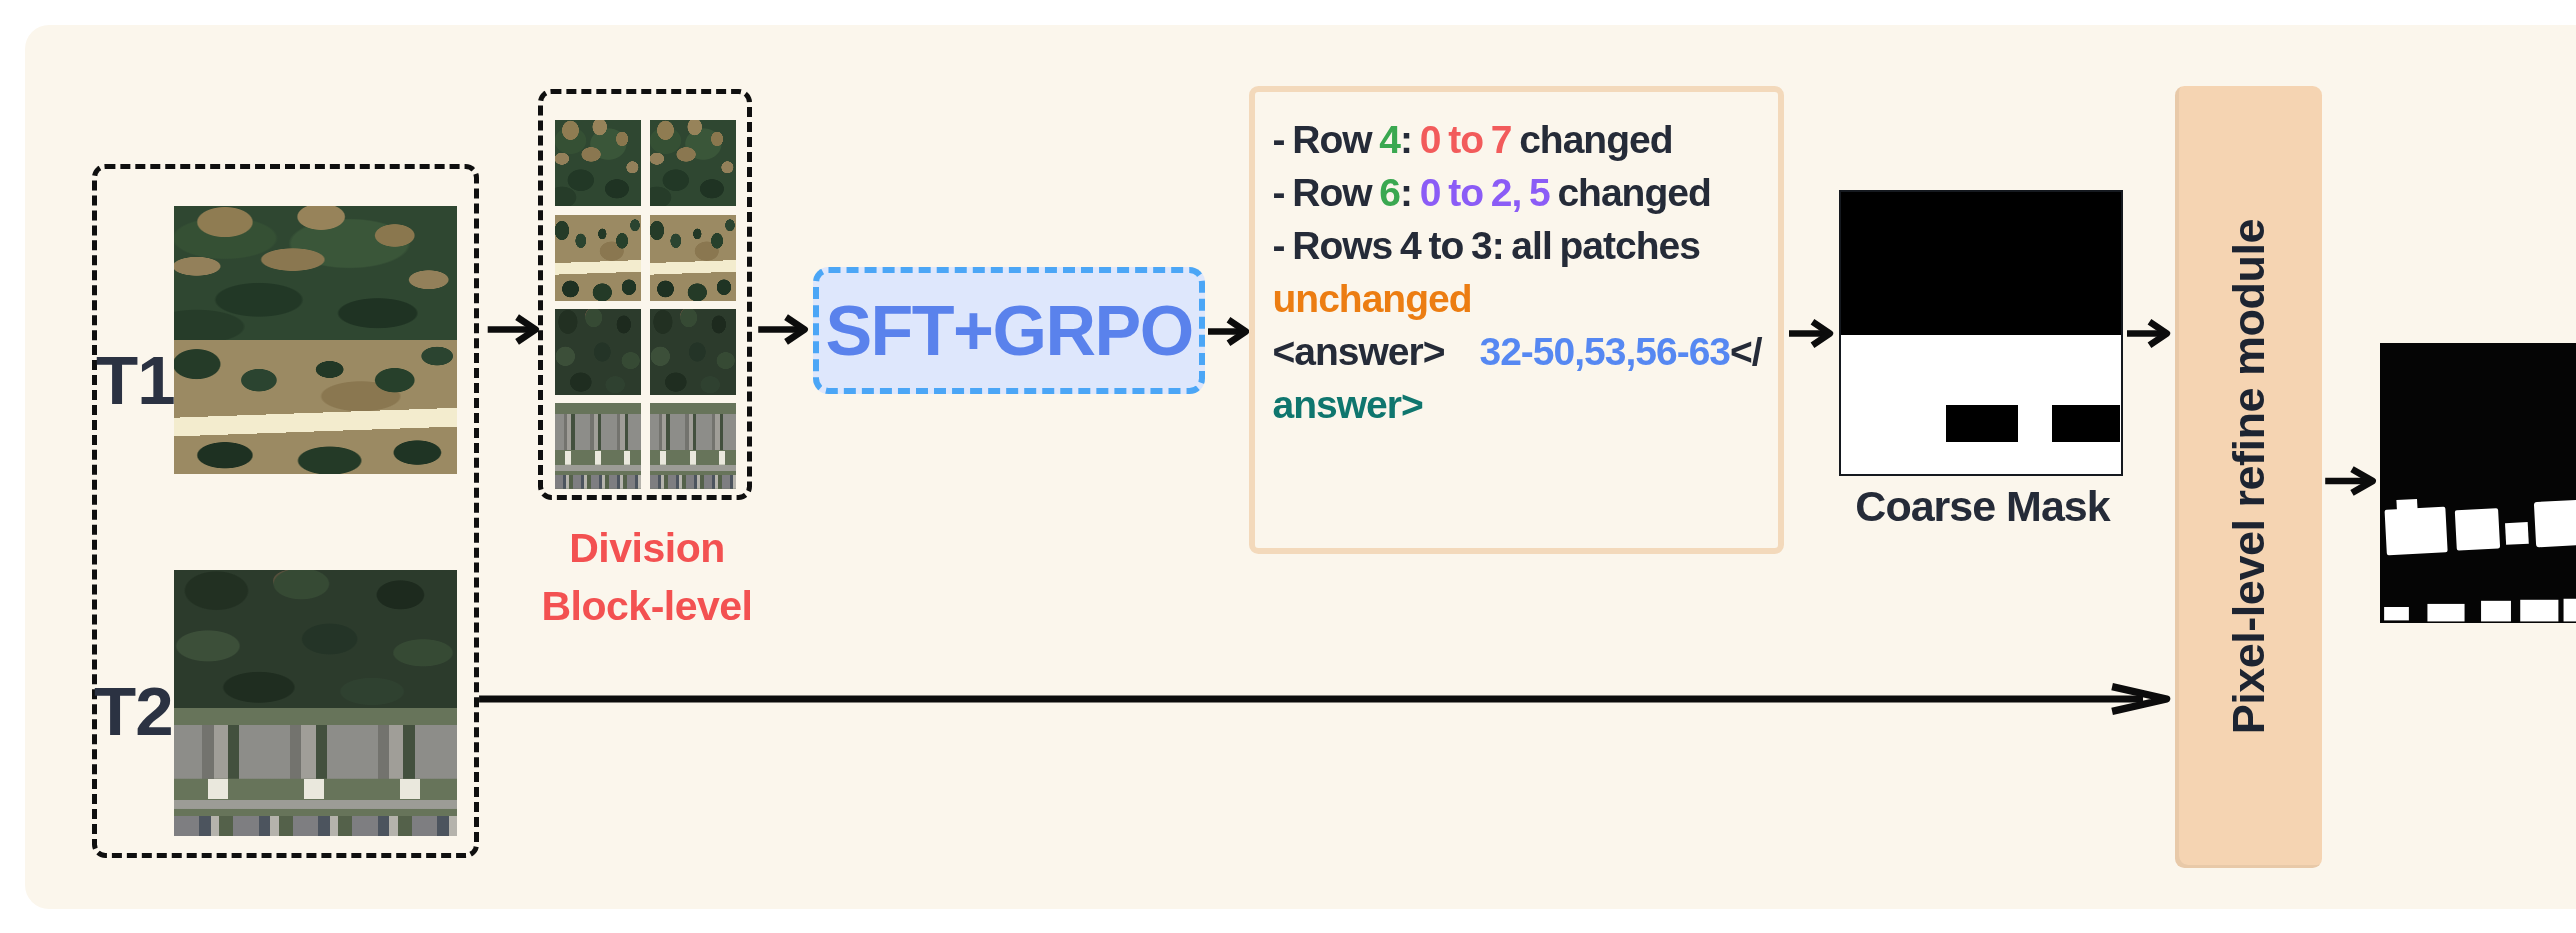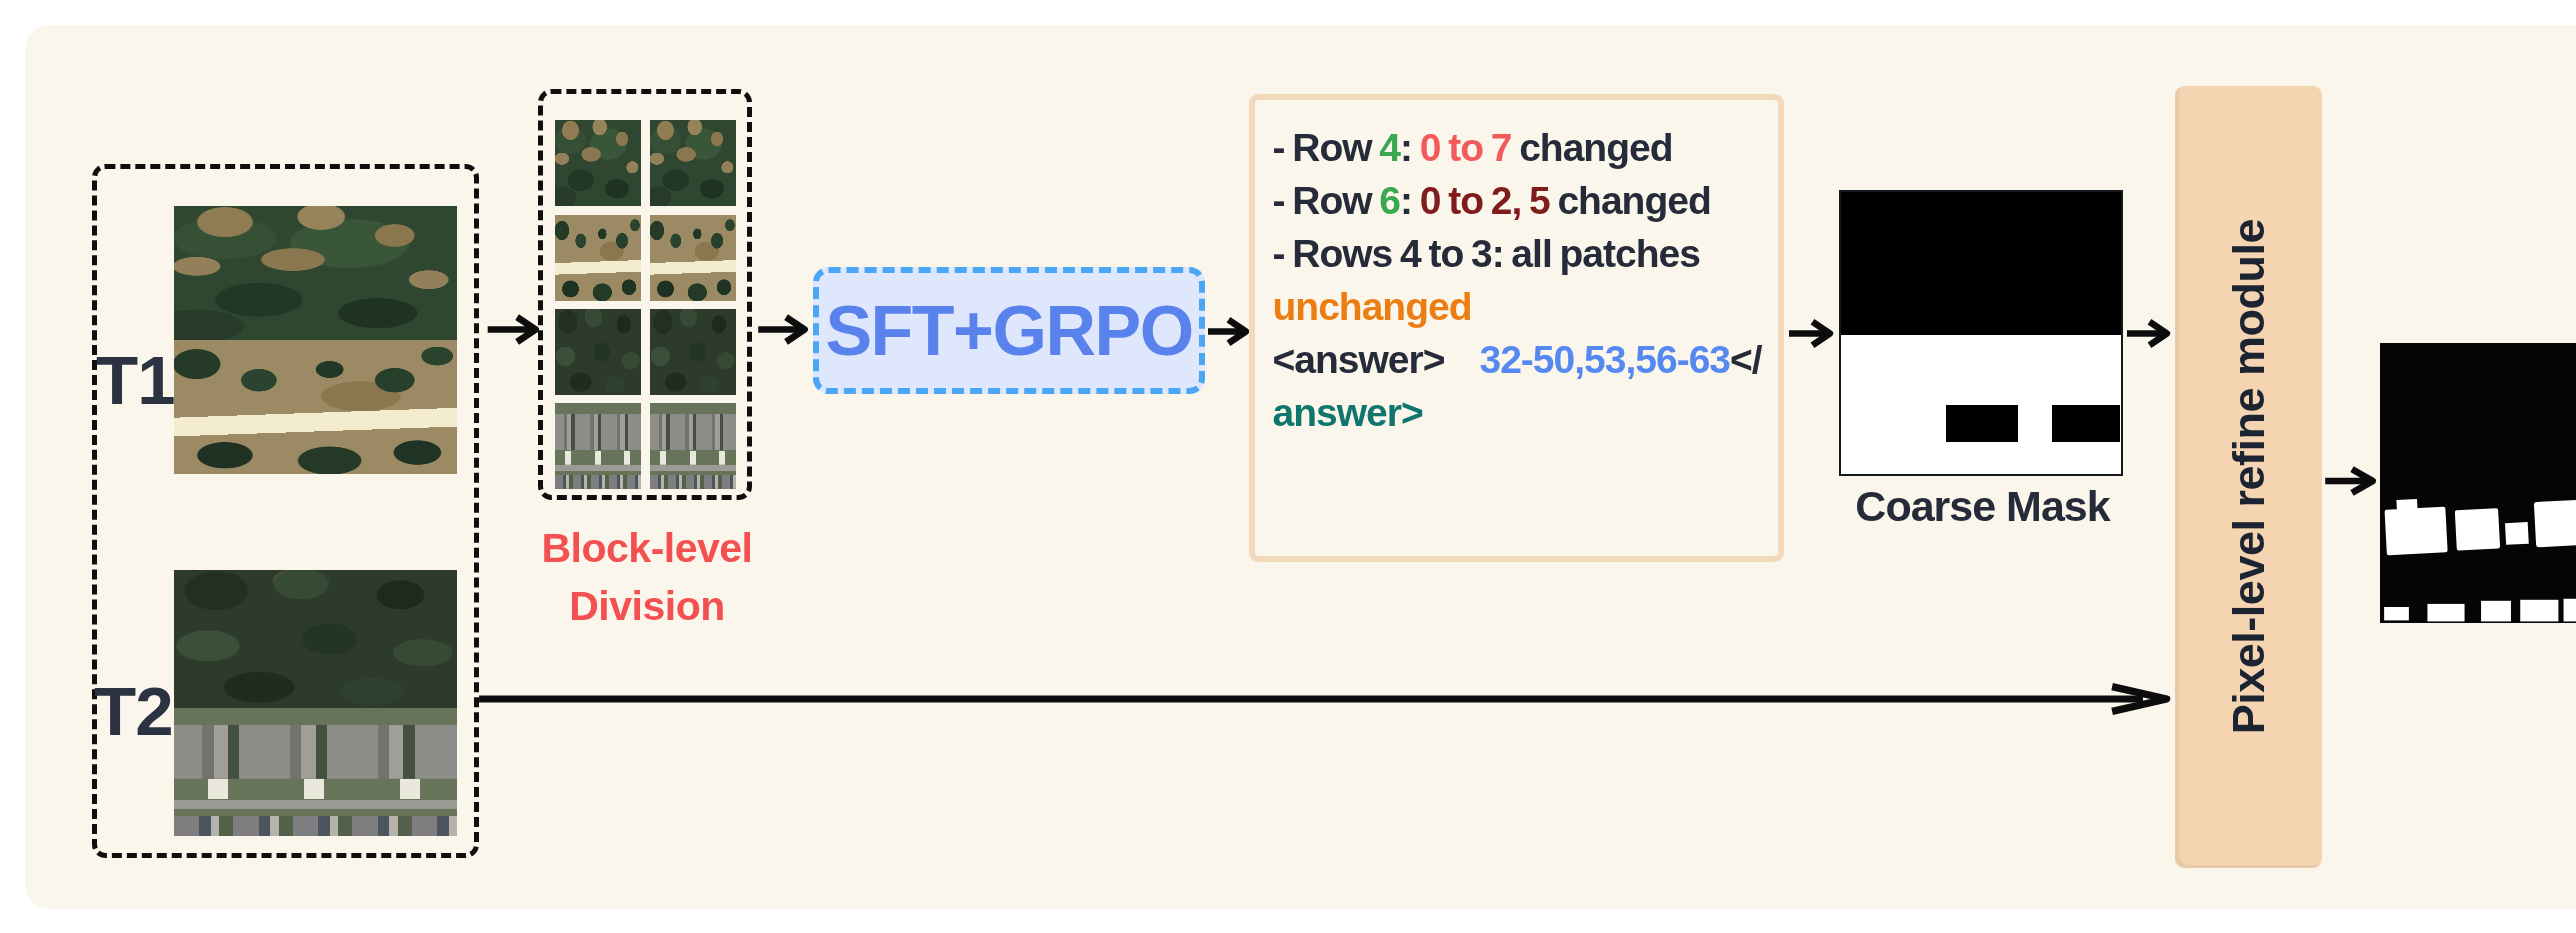--- a/index.html
+++ b/index.html
@@ -79,21 +79,21 @@
   #cmask-label{position:absolute;left:1823px;top:482px;width:319px;text-align:center;
                font-weight:bold;font-size:43px;color:#252b38;letter-spacing:-1px;}
 
   
   #modelbox{position:absolute;left:813px;top:267px;width:392px;height:127px;
             background:#dee7fc;border:6.7px dashed #4ba6f6;border-radius:15.5px;
             display:flex;align-items:center;justify-content:center;}
   #modelbox span{font-weight:bold;font-size:70px;color:#5a82ec;letter-spacing:-1.5px;}
 
   
-  #obox{position:absolute;left:1249px;top:94px;width:535px;height:468px;
+  #obox{position:absolute;left:1249px;top:86px;width:535px;height:468px;
         border:6.7px solid #f3d9bb;border-radius:9.3px;background:transparent;
         padding:20.6px 10.3px 0 17.5px;}
   .oline{white-space:pre;font-weight:bold;font-size:39px;line-height:53px;
          letter-spacing:-1px;word-spacing:-2.1px;}
 
   
   #cmask{position:absolute;left:1839px;top:190px;width:284px;height:286px;
          background:#ffffff;border:2.6px solid #15191f;}
   #cmask .cm-top{position:absolute;left:0;top:0;width:100%;height:143px;background:#000;}
   #cmask .cm-r1{position:absolute;left:105px;top:213px;width:72px;height:37px;background:#000;}
@@ -141,42 +141,42 @@
     <div class="tile tex-t1-top" style="left:12.4px;top:26px;"></div>
     <div class="tile tex-t1-top" style="left:107px;top:26px;"></div>
     <div class="tile tex-t1-bottom" style="left:12.4px;top:121px;"></div>
     <div class="tile tex-t1-bottom" style="left:107px;top:121px;"></div>
     <div class="tile tex-t2-top" style="left:12.4px;top:215px;"></div>
     <div class="tile tex-t2-top" style="left:107px;top:215px;"></div>
     <div class="tile tex-t2-bottom" style="left:12.4px;top:309px;"></div>
     <div class="tile tex-t2-bottom" style="left:107px;top:309px;"></div>
   </div>
   <div id="blocklabel">
+    <div>Division</div>
     <div>Block-level</div>
-    <div>Division</div>
   </div>
 
   <svg class="arr" style="left:757px;top:313px;" width="54" height="33" viewBox="0 0 104 64">
     <line x1="2" y1="32" x2="88" y2="32" stroke="#0c0c0c" stroke-width="13"></line>
     <polyline points="56,8 92,32 56,56" fill="none" stroke="#0c0c0c" stroke-width="13" stroke-linejoin="round"></polyline>
   </svg>
 
   <div id="modelbox">
     <span>SFT+GRPO</span>
   </div>
 
   <svg class="arr" style="left:1208px;top:315px;" width="43" height="33" viewBox="0 0 84 64">
     <line x1="0" y1="32" x2="68" y2="32" stroke="#0c0c0c" stroke-width="13"></line>
     <polyline points="40,9 74,32 40,55" fill="none" stroke="#0c0c0c" stroke-width="13" stroke-linejoin="round"></polyline>
   </svg>
 
   <div id="obox">
     <div id="obox-lines">
         <div class="oline"><span style="color: rgb(37, 43, 56);">- Row </span><span style="color: rgb(58, 168, 80);">4</span><span style="color: rgb(37, 43, 56);">: </span><span style="color: rgb(242, 91, 91);">0 to 7</span><span style="color: rgb(37, 43, 56);"> changed</span></div>
-        <div class="oline"><span style="color: rgb(37, 43, 56);">- Row </span><span style="color: rgb(58, 168, 80);">6</span><span style="color: rgb(37, 43, 56);">: </span><span style="color: #7f1d1d; margin-top: 44px;">0 to 2, 5</span><span style="color: rgb(37, 43, 56);"> changed</span></div>
+        <div class="oline"><span style="color: rgb(37, 43, 56);">- Row </span><span style="color: rgb(58, 168, 80);">6</span><span style="color: rgb(37, 43, 56);">: </span><span style="color: #8b5cf6; margin-top: 44px;">0 to 2, 5</span><span style="color: rgb(37, 43, 56);"> changed</span></div>
         <div class="oline"><span style="color: rgb(37, 43, 56);">- Rows 4 to 3: all patches</span></div>
         <div class="oline"><span style="color: rgb(236, 125, 18); margin-top: 24px;">unchanged</span></div>
         <div class="oline"><span style="color: rgb(37, 43, 56);">&lt;answer&gt;</span><span style="color: rgb(86, 136, 242); margin-left: 35px;">32-50,53,56-63</span><span style="color: rgb(37, 43, 56);">&lt;/</span></div>
         <div class="oline"><span style="color: #0f766e;">answer&gt;</span></div>
       </div>
   </div>
 
   <svg class="arr" style="left:1789px;top:317px;" width="47" height="33" viewBox="0 0 92 64">
     <line x1="0" y1="32" x2="76" y2="32" stroke="#0c0c0c" stroke-width="13"></line>
     <polyline points="46,9 80,32 46,55" fill="none" stroke="#0c0c0c" stroke-width="13" stroke-linejoin="round"></polyline>

